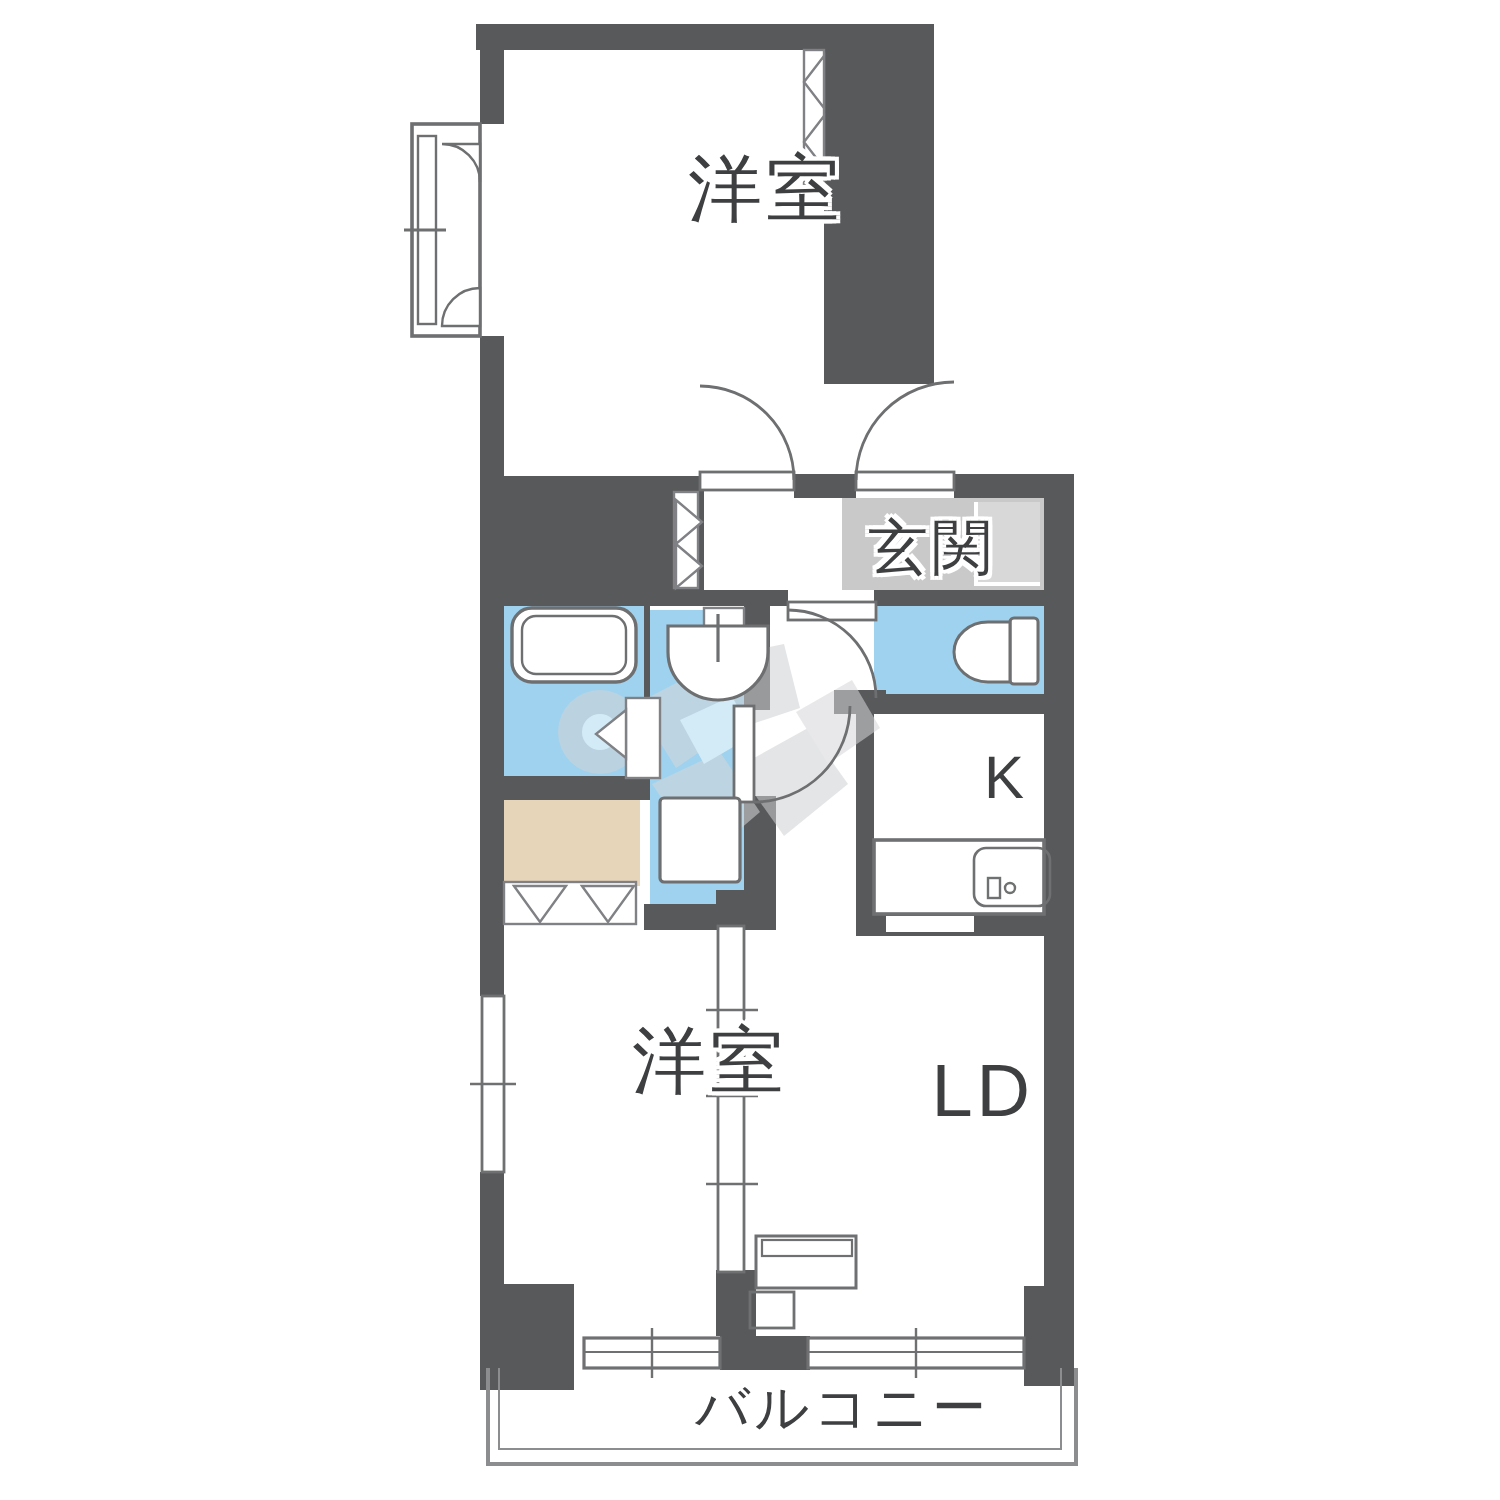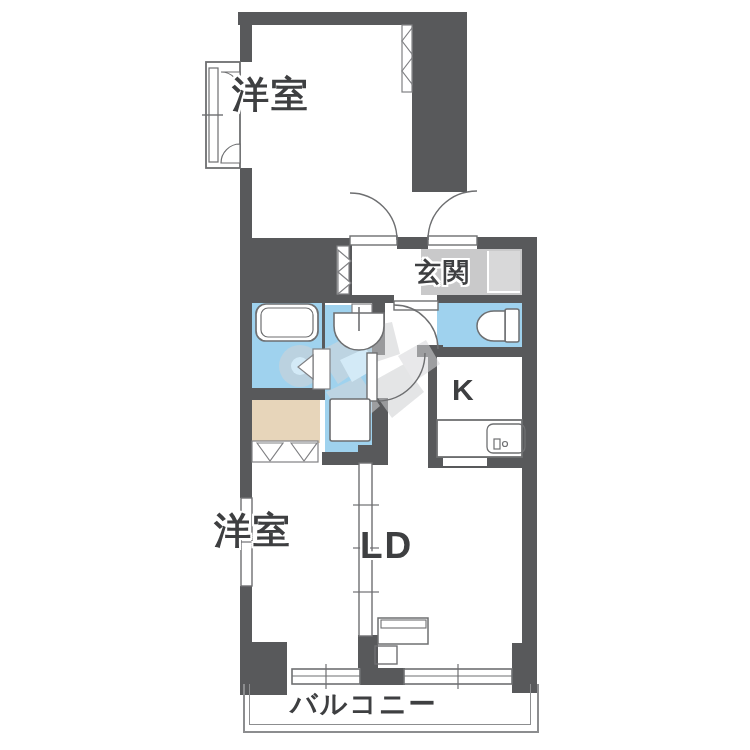--- a/index.html
+++ b/index.html
@@ -5,22 +5,22 @@
   html,body{margin:0;padding:0;background:#fff;}
   .plan{position:relative;width:750px;height:750px;background:#fff;overflow:hidden;
         font-family:"Liberation Sans","DejaVu Sans",sans-serif;}
   .wall{position:absolute;background:#58595b;}
   .fill{position:absolute;}
   .fill.wet{background:#9fd2ee;}
   .fill.closet{background:#e7d5ba;}
   .fill.genkan{background:#c9c9ca;border-left:3px solid #fff;}
   .fill.genkan-step{background:#d8d8d9;border-left:2px solid #fff;border-bottom:2px solid #fff;}
   svg.overlay{position:absolute;left:0;top:0;pointer-events:none;}
-  .label{position:absolute;color:#3e3f41;text-align:left;line-height:1.22;
-         letter-spacing:2px;font-weight:700;
+  .label{position:absolute;color:#3e3f41;text-align:right;line-height:1.22;
+         letter-spacing:2px;font-weight:400;
          text-shadow:-2px -2px 0 #fff,2px -2px 0 #fff,-2px 2px 0 #fff,2px 2px 0 #fff,
                      0 -2px 0 #fff,0 2px 0 #fff,-2px 0 0 #fff,2px 0 0 #fff;}
   .label span{display:block;}
   .big{font-size:37px;}
   .balcony-box{position:absolute;left:243px;top:684px;width:292px;height:47px;
                border-left:2px solid #8c8d8f;border-right:2px solid #8c8d8f;border-bottom:2px solid #8c8d8f;}
   .balcony-inner{position:absolute;left:4px;top:0;width:280px;height:40px;
                border-left:1px solid #8c8d8f;border-right:1px solid #8c8d8f;border-bottom:1px solid #8c8d8f;}
 </style>
 </head>
@@ -190,33 +190,33 @@
       <rect x="378" y="618" width="50" height="26" stroke-width="1.5"></rect>
       <rect x="381" y="620" width="45" height="8" fill="none" stroke-width="1.1"></rect>
       <rect x="375" y="646" width="22" height="18" fill="none" stroke-width="1.4"></rect>
     </g>
   </svg>
 
   <div class="label big" style="left:232px;top:72px;width:190px;">
     <span>洋室</span>
   </div>
 
-  <div class="label" style="left:415px;top:257px;width:100px;font-size:26px;">
+  <div class="label" style="left:398px;top:257px;width:100px;font-size:30px;">
     <span>玄関</span>
   </div>
 
   <div class="label" style="left:452px;top:372px;width:60px;font-size:30px;letter-spacing:0;">
     <span>K</span>
   </div>
 
   <div class="label big" style="left:214px;top:508px;width:180px;">
     <span>洋室</span>
   </div>
 
-  <div class="label big" style="left:360px;top:523px;width:180px;">
+  <div class="label big" style="left:337px;top:523px;width:180px;">
     <span>LD</span>
   </div>
 
   <div class="label" style="left:290px;top:688px;width:205px;font-size:27px;">
     <span>バルコニー</span>
   </div>
 
 </div>
 
 </body></html>

